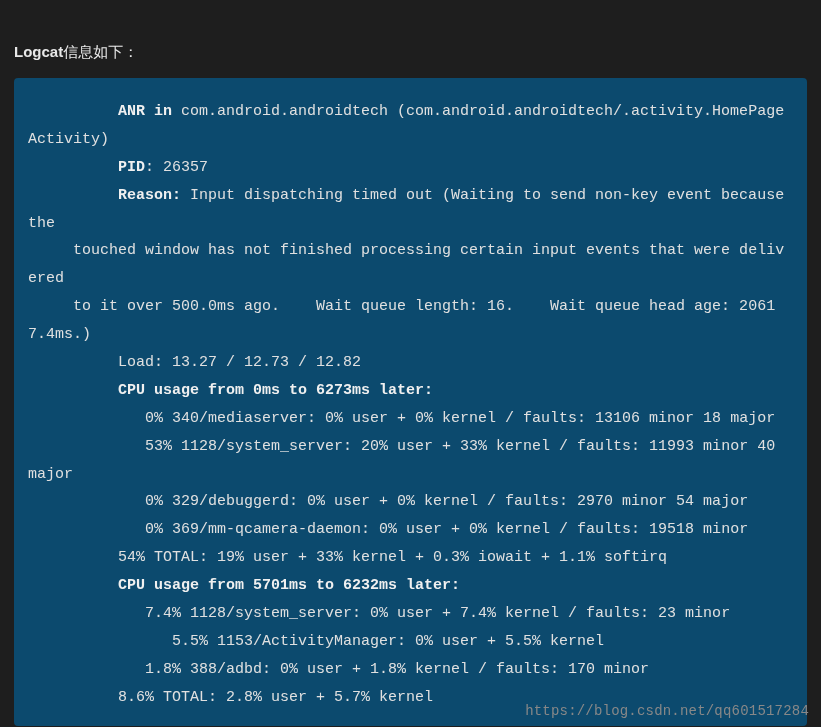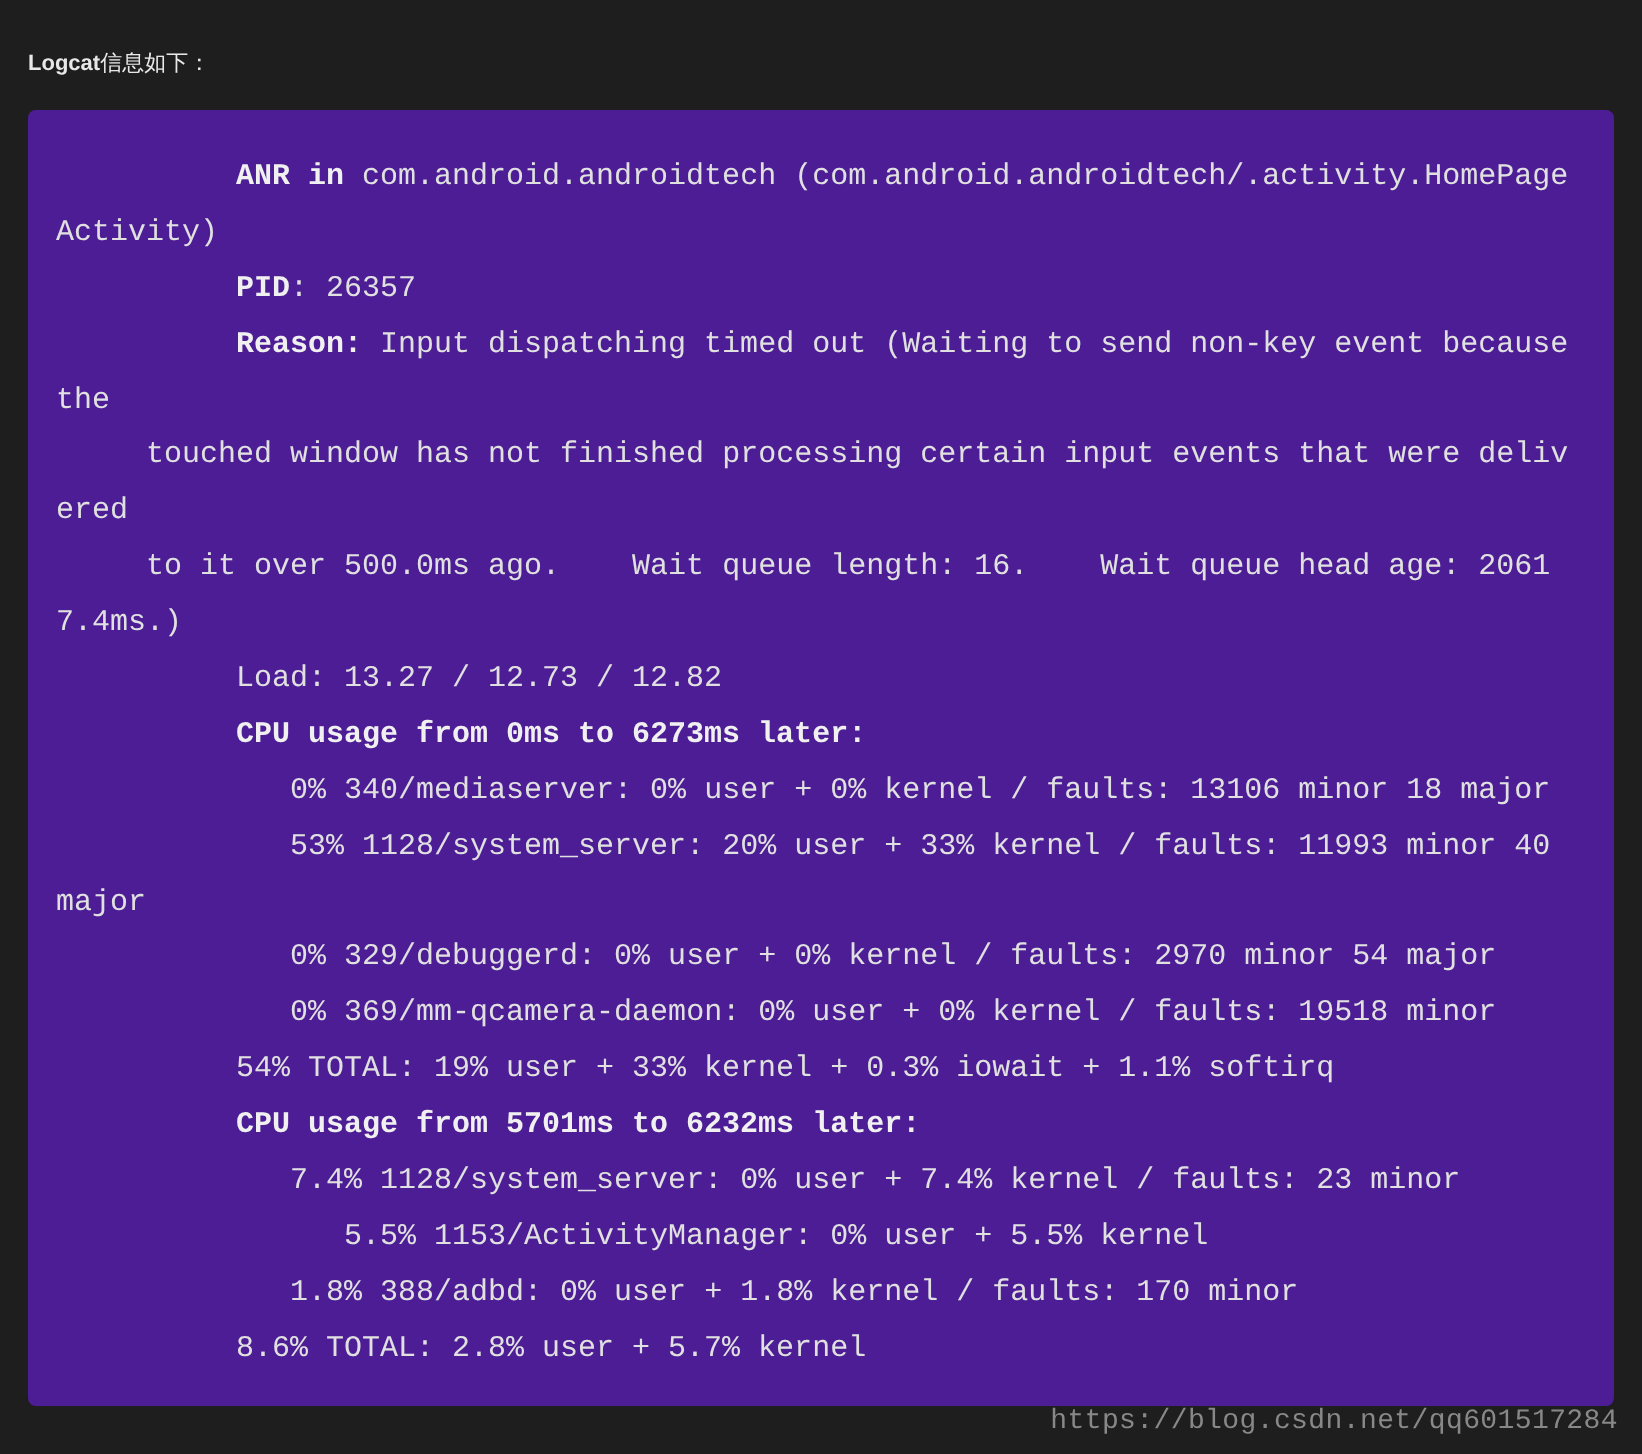--- a/index.html
+++ b/index.html
@@ -11,29 +11,30 @@
       background: #1e1e1e;
       color: #d4d4d4;
       font-family: sans-serif;
       width: 821px;
       height: 727px;
       overflow: hidden;
       position: relative;
     }
     .header-line {
       padding: 24px 14px 10px;
-      font-size: 11px;
+      font-size: 15px;
       color: #e8e8e8;
       white-space: nowrap;
+      margin-top: 19px;
     }
     .header-bold {
       font-weight: 700;
     }
     .code-block {
-      background: #4c1d95;
+      background: #0c4a6e;
       margin: 6px 14px 14px;
       padding: 20px 14px;
       border-radius: 4px;
       font-family: "Courier New", Consolas, monospace;
       font-size: 15px;
       line-height: 1.86;
       color: #e0e0e0;
       white-space: pre-wrap;
       word-break: break-all;
       height: 648px;

